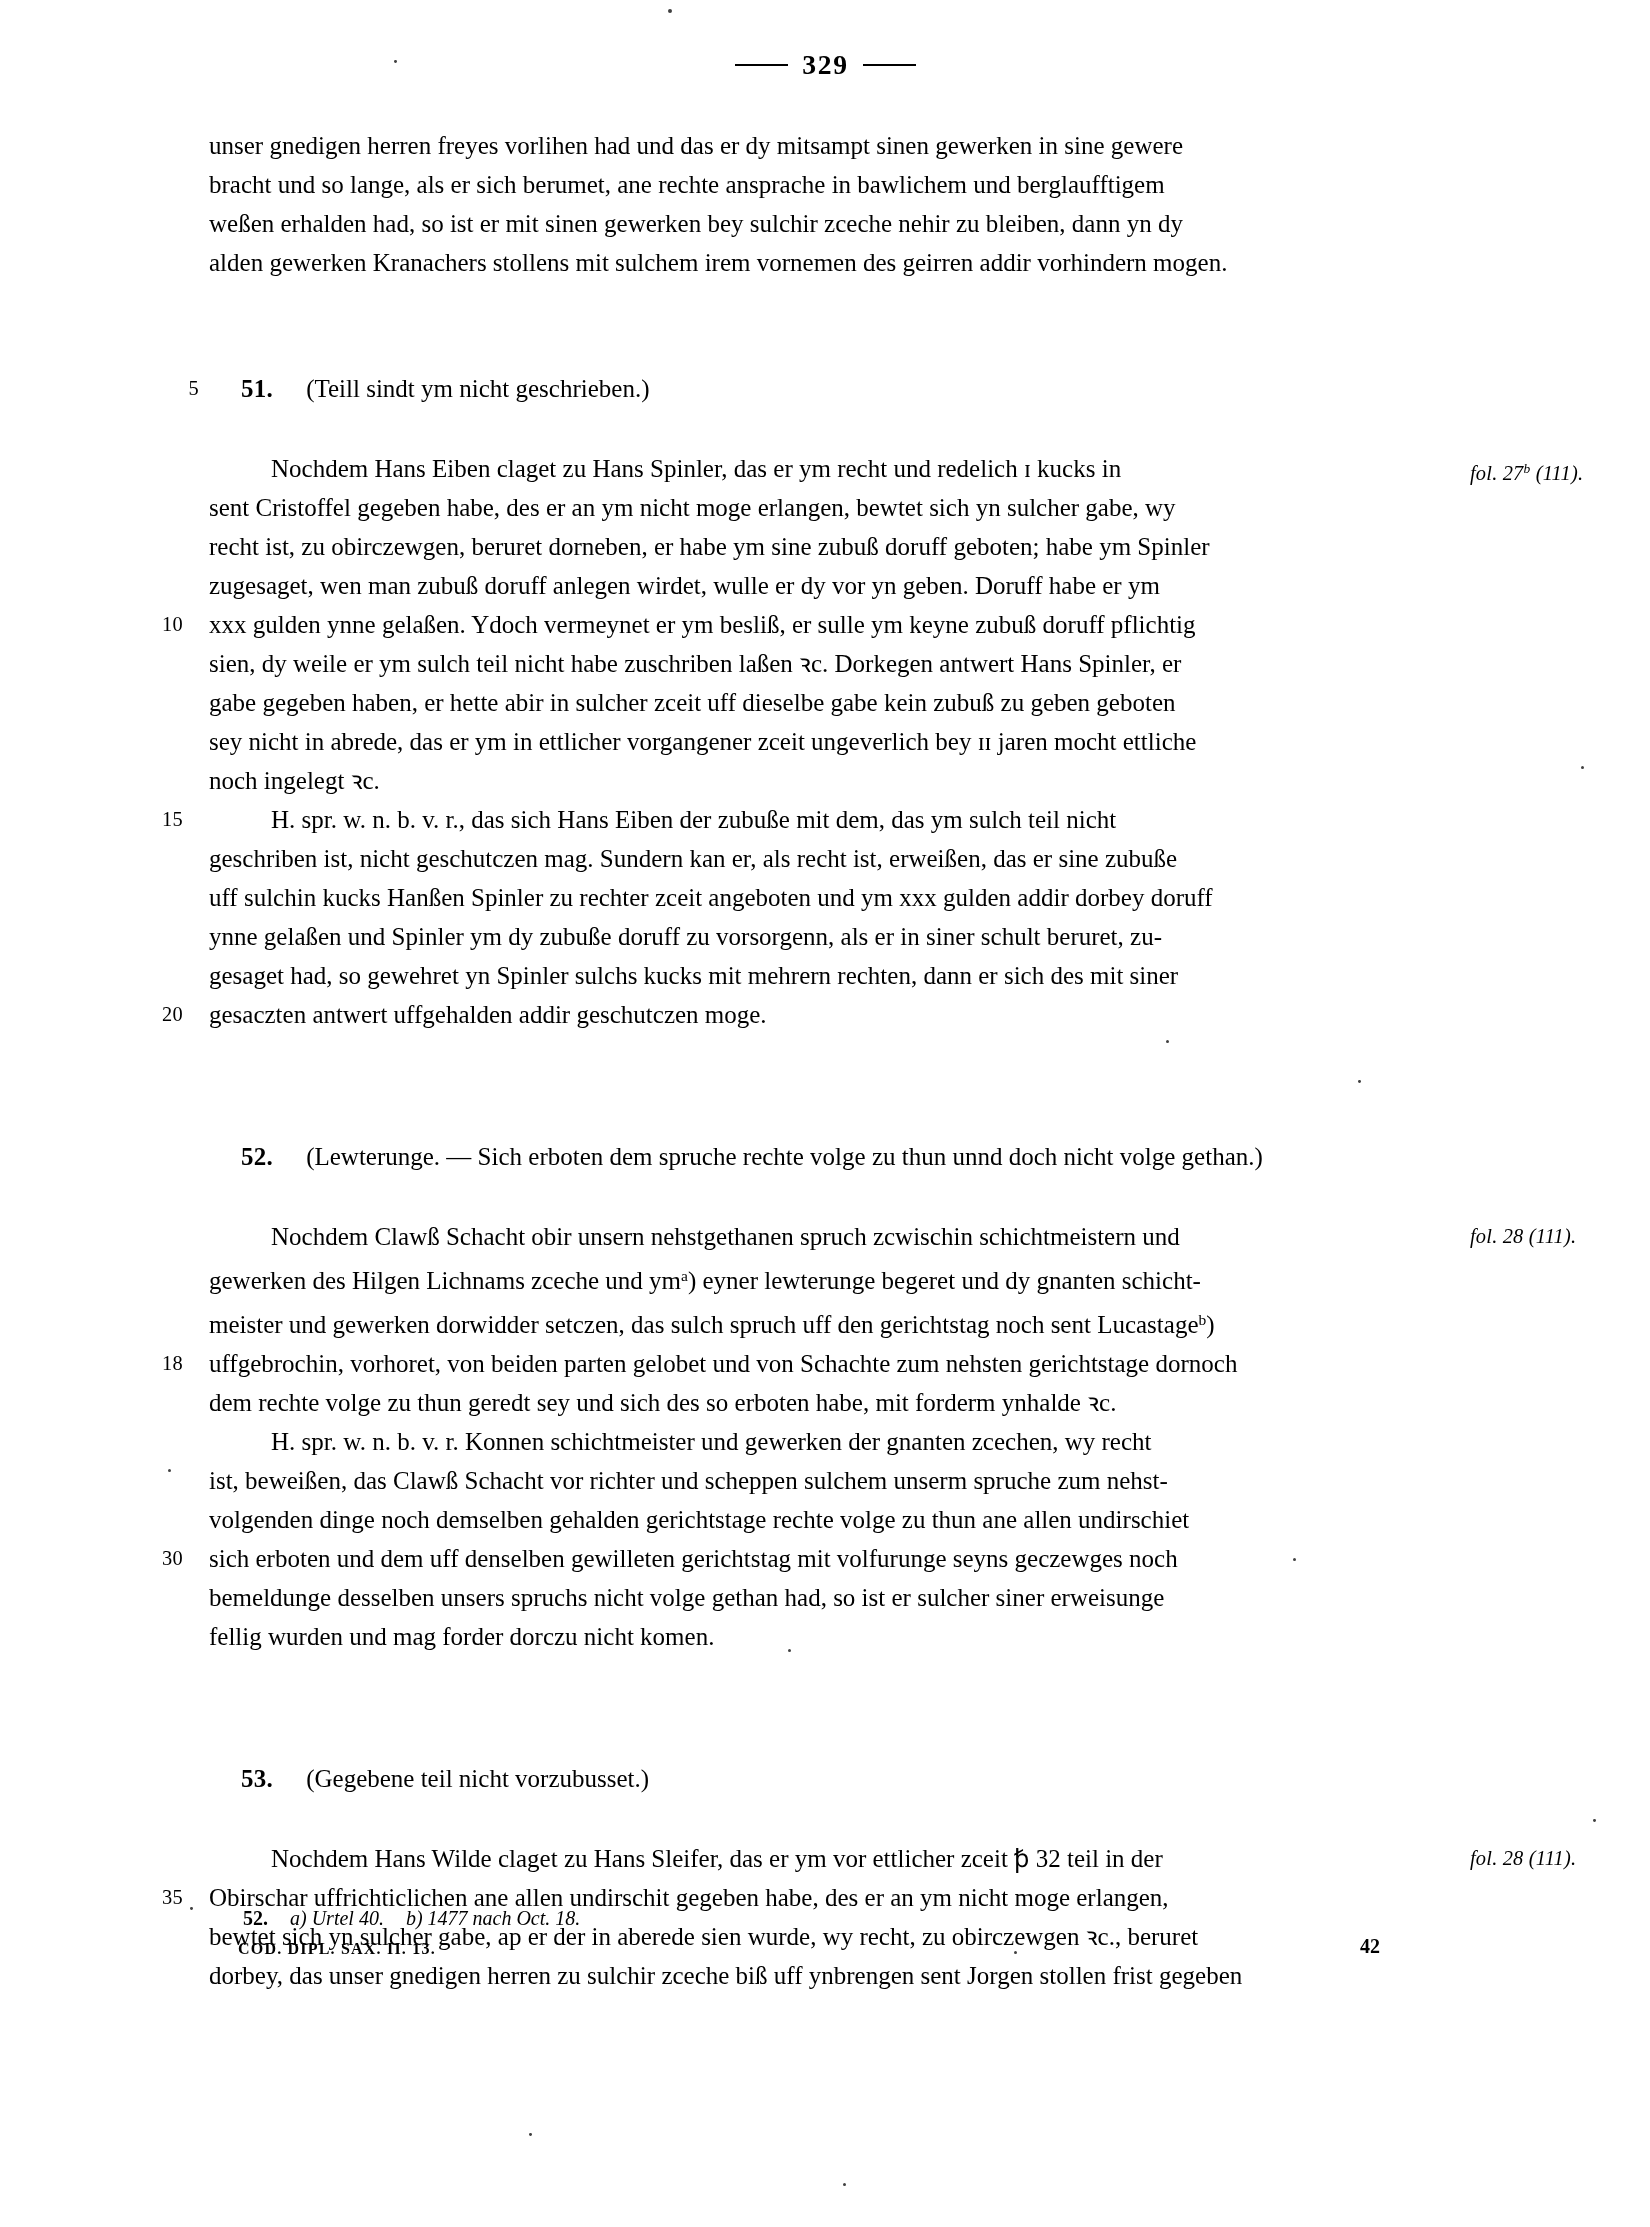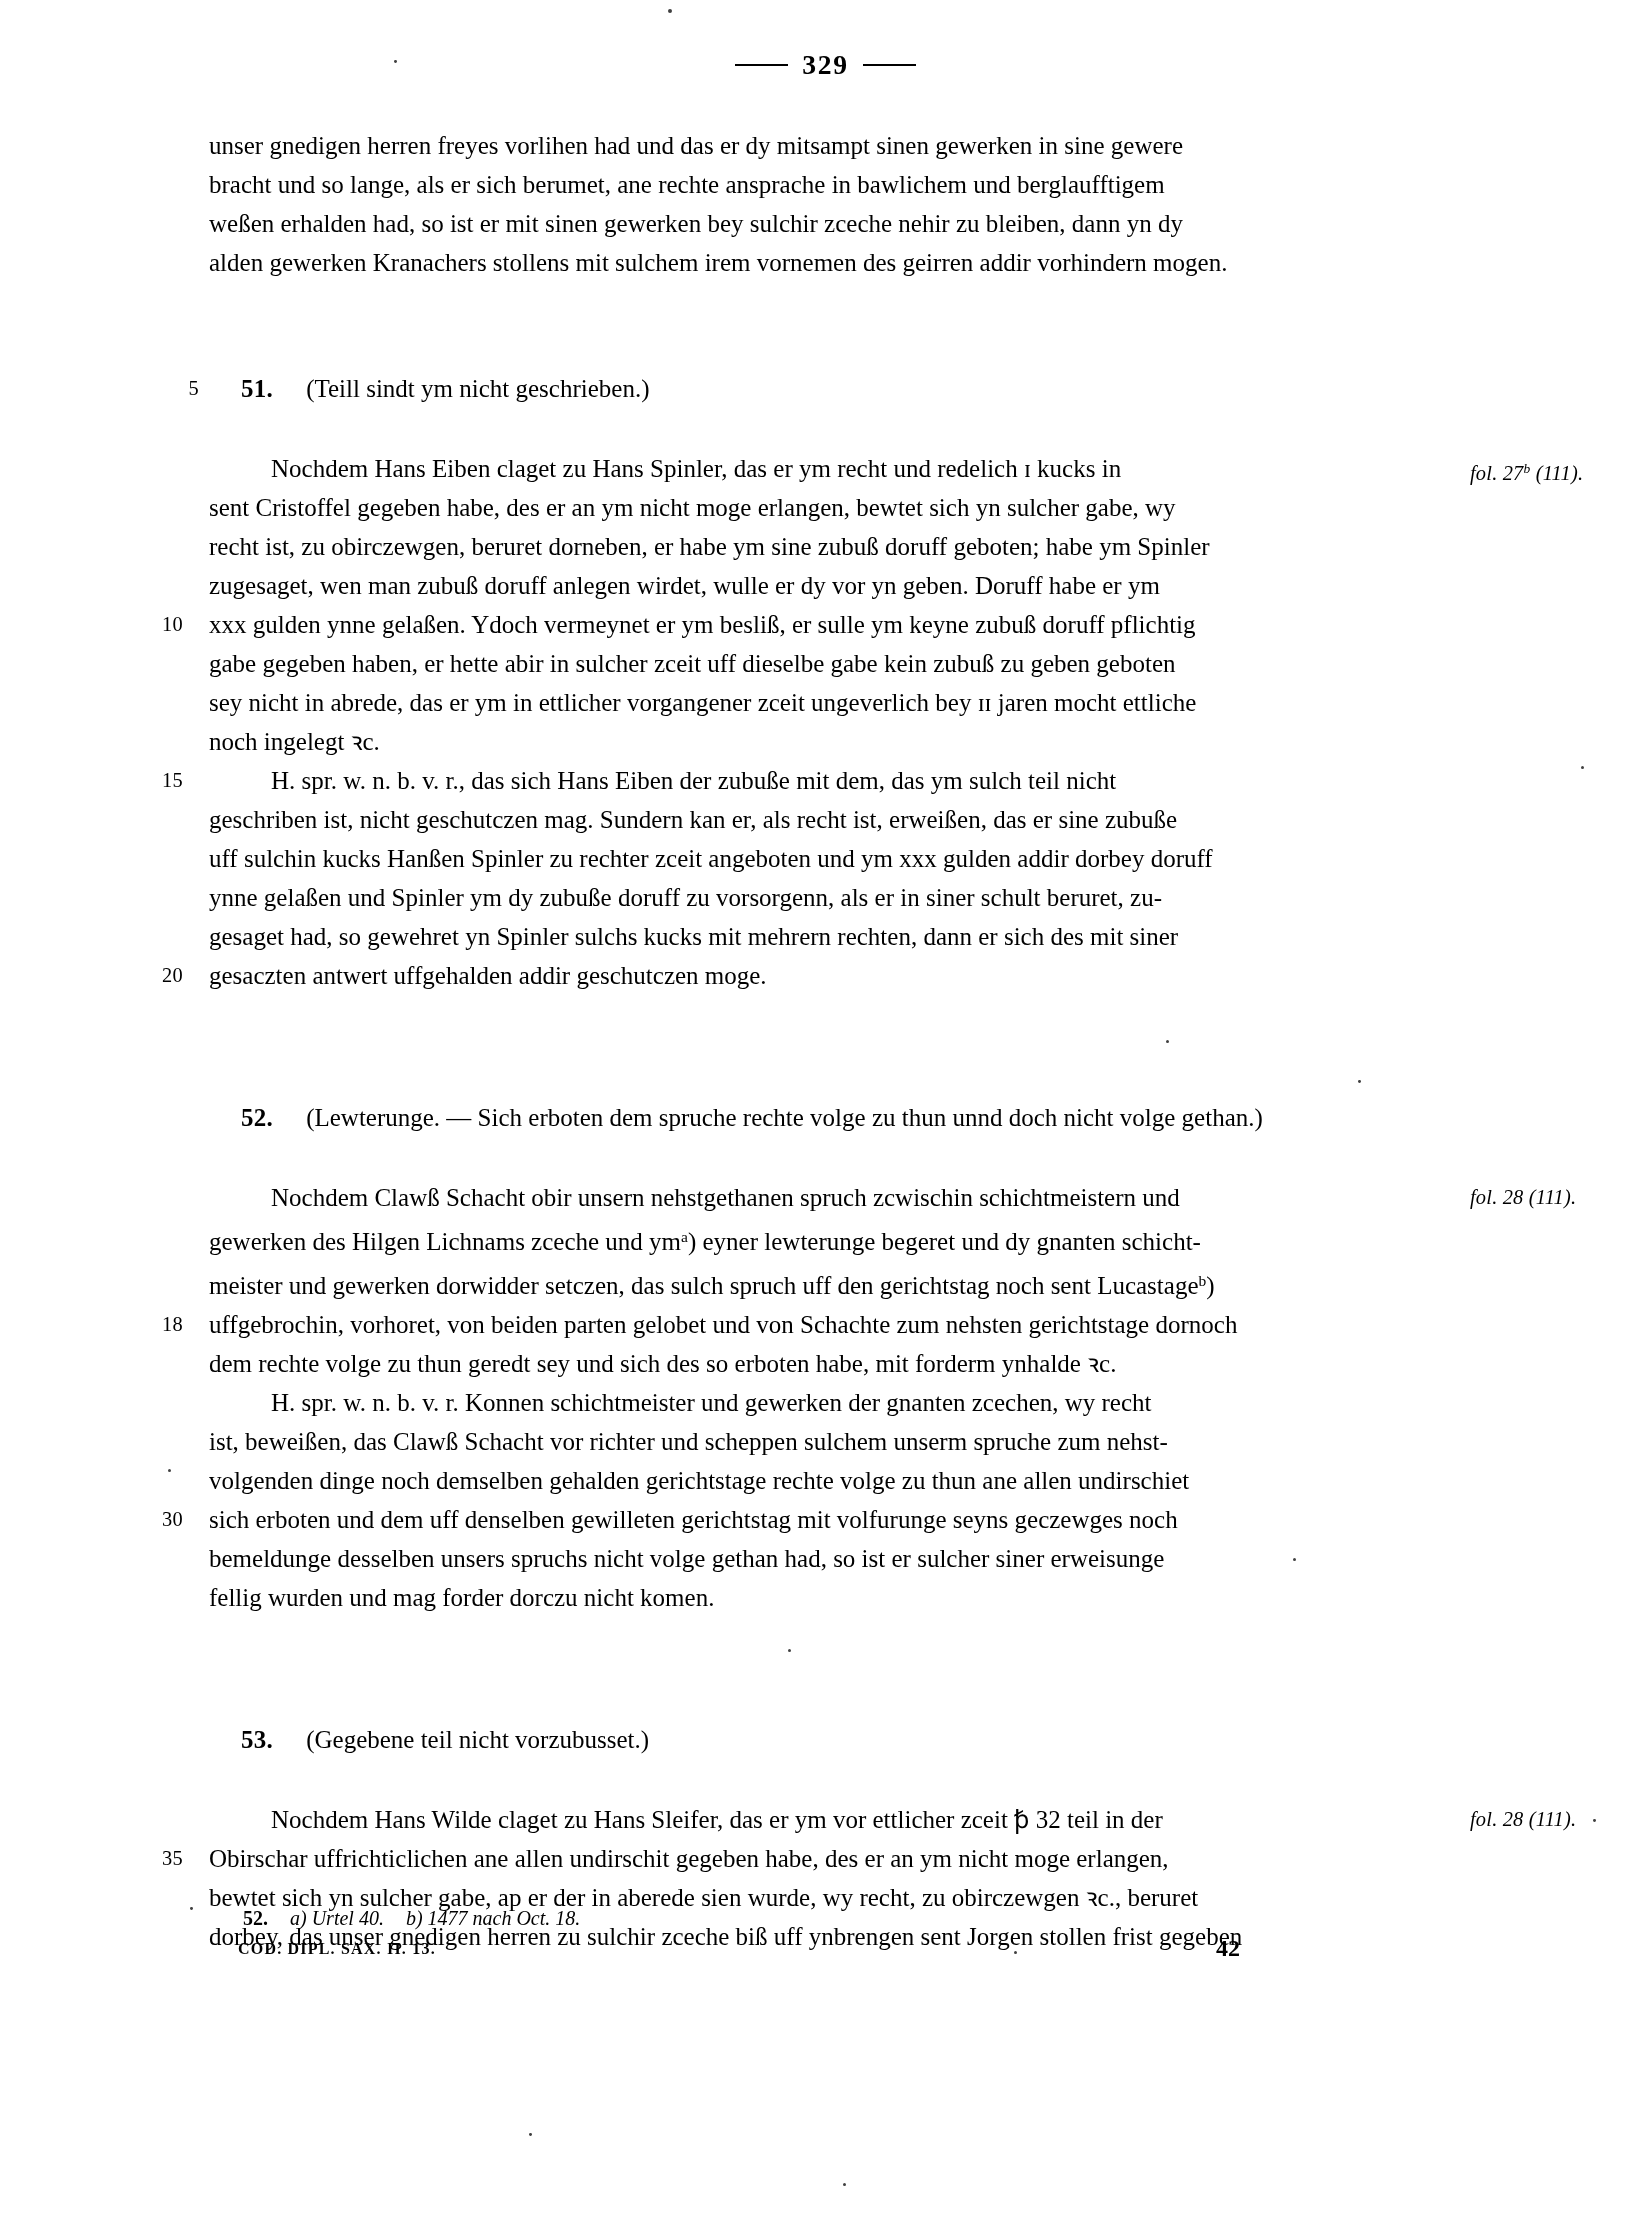--- a/index.html
+++ b/index.html
@@ -133,23 +133,23 @@
     position: absolute;
     left: 238px;
     top: 0;
     font-size: 16px;
     font-weight: bold;
     letter-spacing: 1.2px;
     text-transform: uppercase;
   }
   .sig-right {
     position: absolute;
-    left: 1216px;
+    left: 1360px;
     top: -5.5px;
-    font-size: 24px;
+    font-size: 20px;
     font-weight: bold;
   }
 
   
   .speck {
     position: absolute;
     background: #000;
     border-radius: 50%;
     opacity: 0.75;
   }
@@ -178,20 +178,21 @@
     </p>
 
     <div class="gap-md"></div>
 
     <div id="sec51-lines">
         <p class="tb nohyph"><span class="indent"></span>Nochdem Hans Eiben claget zu Hans Spinler, das er ym recht und redelich ɪ kucks in<span class="folio">fol. 27<sup>b</sup> (111).</span></p>
         <p class="tb nohyph">sent Cristoffel gegeben habe, des er an ym nicht moge erlangen, bewtet sich yn sulcher gabe, wy</p>
         <p class="tb nohyph">recht ist, zu obirczewgen, beruret dorneben, er habe ym sine zubuß doruff geboten; habe ym Spinler</p>
         <p class="tb nohyph">zugesaget, wen man zubuß doruff anlegen wirdet, wulle er dy vor yn geben.    Doruff habe er ym</p>
         <p class="tb nohyph"><span class="lno">10</span>xxx gulden ynne gelaßen.    Ydoch vermeynet er ym besliß, er sulle ym keyne zubuß doruff pflichtig</p>
+        <p class="tb nohyph">sien, dy weile er ym sulch teil nicht habe zuschriben laßen ꝛc.    Dorkegen antwert Hans Spinler, er</p>
         <p class="tb nohyph">gabe gegeben haben, er hette abir in sulcher zceit uff dieselbe gabe kein zubuß zu geben geboten</p>
         <p class="tb nohyph">sey nicht in abrede, das er ym in ettlicher vorgangener zceit ungeverlich bey ɪɪ jaren mocht ettliche</p>
         <p class="tb nohyph">noch ingelegt ꝛc.</p>
         <p class="tb nohyph"><span class="lno">15</span><span class="indent"></span>H. spr. w. n. b. v. r., das sich Hans Eiben der zubuße mit dem, das ym sulch teil nicht</p>
         <p class="tb nohyph">geschriben ist, nicht geschutczen mag.    Sundern kan er, als recht ist, erweißen, das er sine zubuße</p>
         <p class="tb nohyph">uff sulchin kucks Hanßen Spinler zu rechter zceit angeboten und ym xxx gulden addir dorbey doruff</p>
         <p class="tb nohyph">ynne gelaßen und Spinler ym dy zubuße doruff zu vorsorgenn, als er in siner schult beruret, zu-</p>
         <p class="tb nohyph">gesaget had, so gewehret yn Spinler sulchs kucks mit mehrern rechten, dann er sich des mit siner</p>
         <p class="tb nohyph"><span class="lno">20</span>gesaczten antwert uffgehalden addir geschutczen moge.</p>
       </div>

